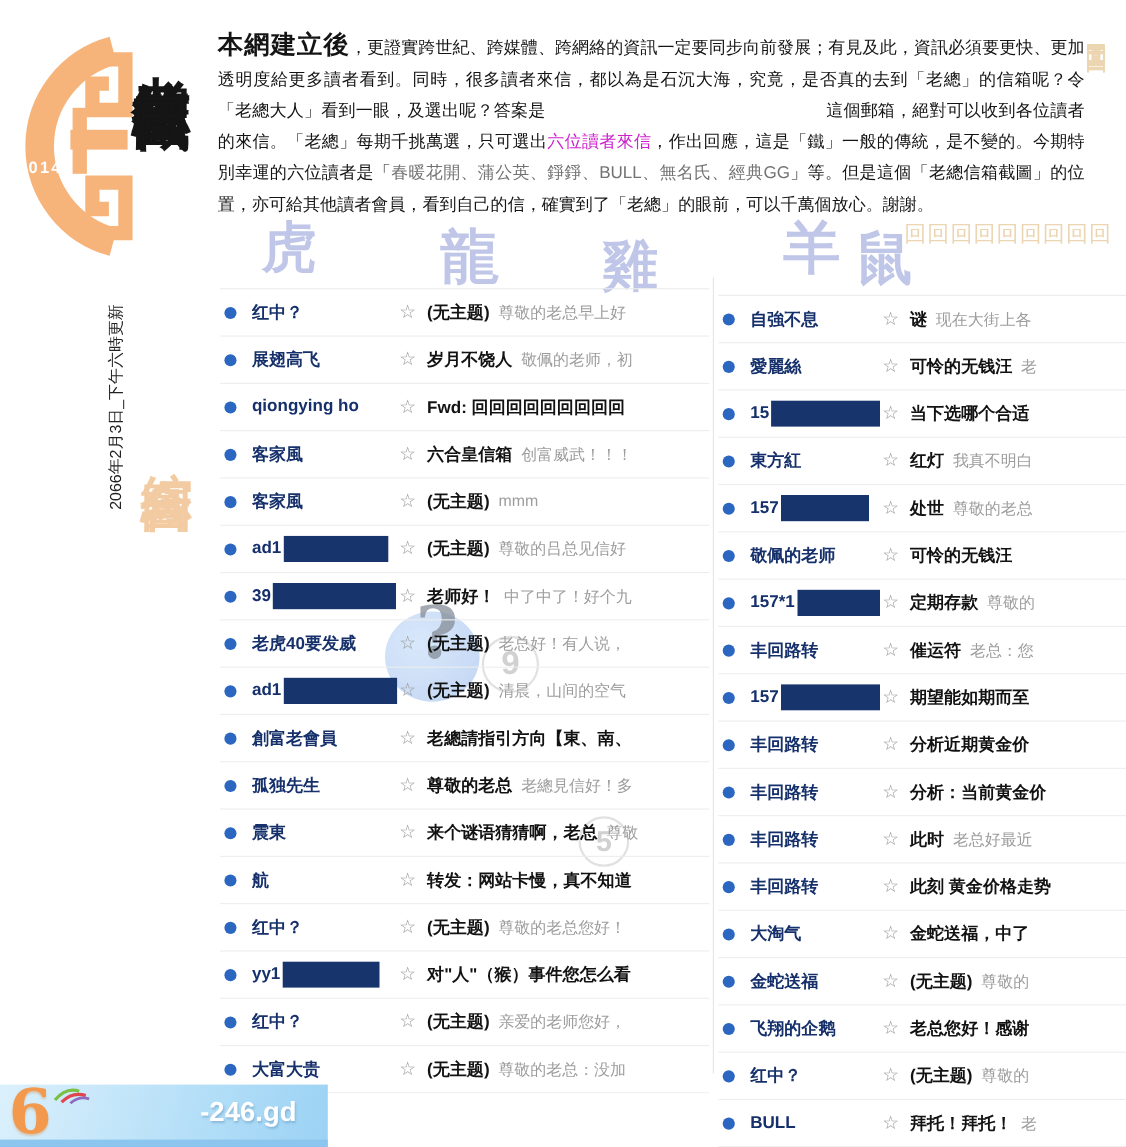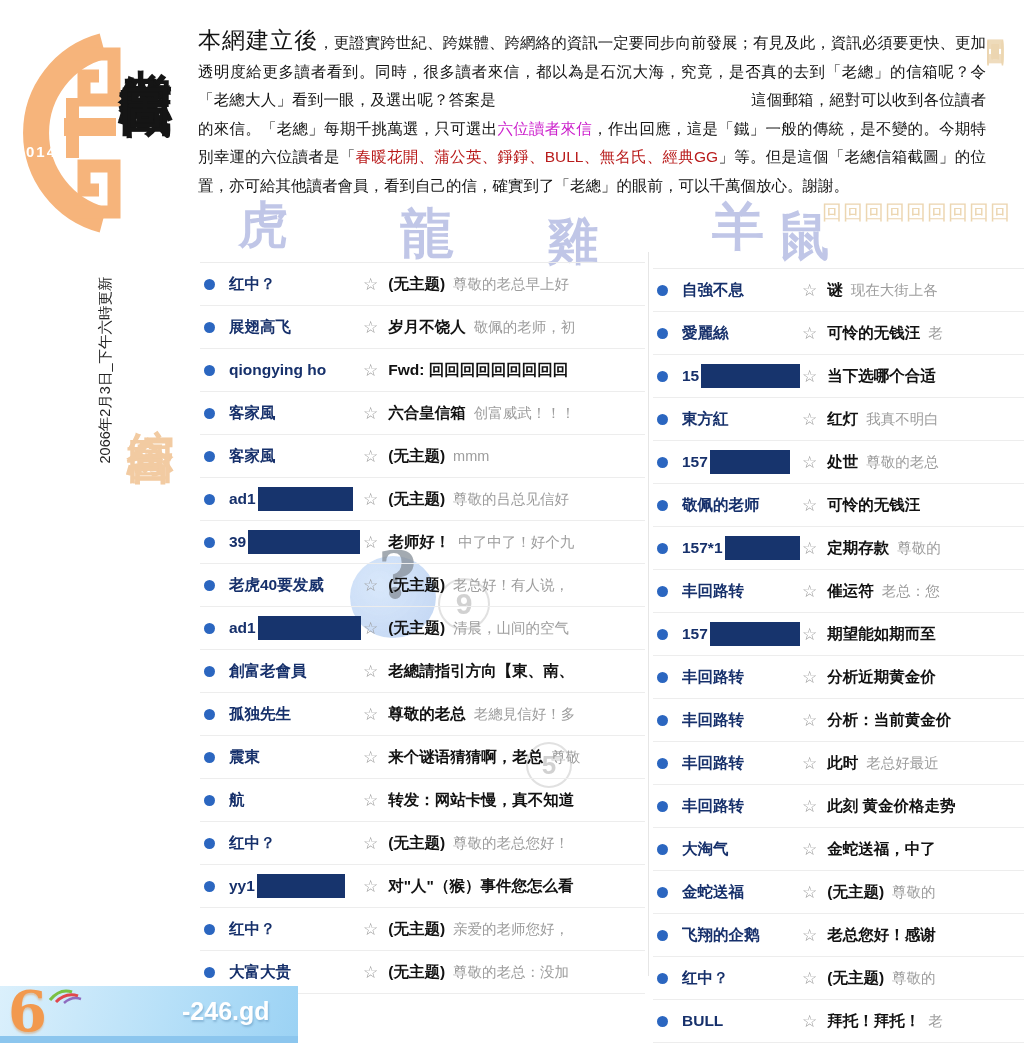--- a/index.html
+++ b/index.html
@@ -14,24 +14,24 @@
   .v-subtitle{position:absolute;left:128px;top:392px;height:200px;writing-mode:vertical-rl;
            font-family:"DejaVu Serif",serif;font-weight:bold;font-size:47px;color:#f2cba2;
            letter-spacing:6px;line-height:1;}
   .v-date{position:absolute;left:10px;top:360px;width:192px;height:20px;
           transform:rotate(-90deg);transform-origin:center;font-size:14.5px;color:#222;
           white-space:nowrap;text-align:center;}
 
   
   .intro{position:absolute;left:198px;top:26px;width:788px;font-size:15.5px;line-height:28.5px;
          color:#141414;text-align:justify;}
-  .intro .lead{font-size:23px;font-weight:normal;letter-spacing:1px;}
+  .intro .lead{font-size:23px;font-weight:bold;letter-spacing:1px;}
   .intro .gap{display:inline-block;width:255px;}
   .hl-magenta{color:#cc22cc;}
-  .hl-red{color:#b91c1c;}
+  .hl-red{color:#737373;}
 
   
   .meander-v{position:absolute;left:986px;top:24px;writing-mode:vertical-rl;font-size:20px;
              color:#e9cfa4;letter-spacing:1px;line-height:1;opacity:.85;}
   .meander-h{position:absolute;left:822px;top:199px;font-size:20px;color:#e9cfa4;
              letter-spacing:1px;opacity:.85;}
 
   
   .zodiac{position:absolute;font-family:"DejaVu Serif",serif;font-weight:bold;
           color:rgba(150,160,215,.6);line-height:1;}

